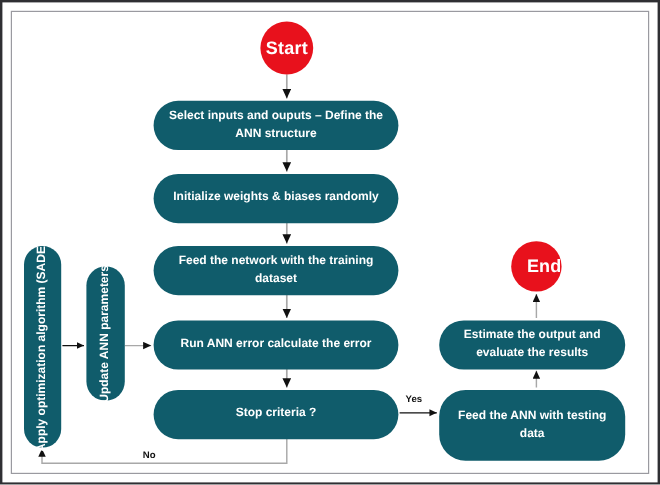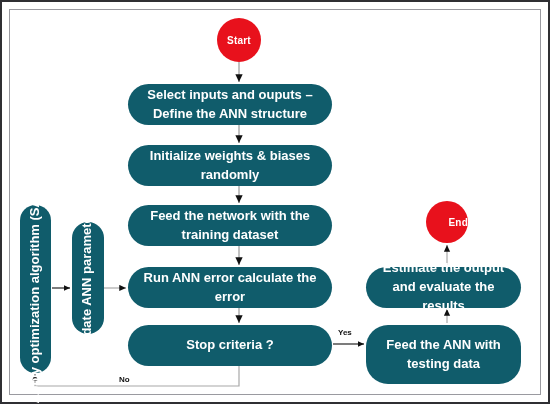--- a/index.html
+++ b/index.html
@@ -46,39 +46,39 @@
     height: 404px;
   }
 
   
   .terminator {
     position: absolute;
     border-radius: 50%;
     background: #e8111c;
     color: #ffffff;
     font-weight: bold;
-    font-size: 10px;
+    font-size: 15px;
     display: flex;
     align-items: center;
     justify-content: center;
     letter-spacing: 0.2px;
     z-index: 5;
   }
 
   
   .node {
     position: absolute;
     background: #105c6b;
     color: #ffffff;
     border-radius: 22px;
     display: flex;
     align-items: center;
     justify-content: center;
     text-align: center;
-    font-size: 13px;
+    font-size: 10px;
     font-weight: bold;
     line-height: 1.45;
     padding: 2px 8px;
     box-sizing: border-box;
     z-index: 4;
   }
   .node .line2 { display: block; }
 
   
   .node.vertical {

